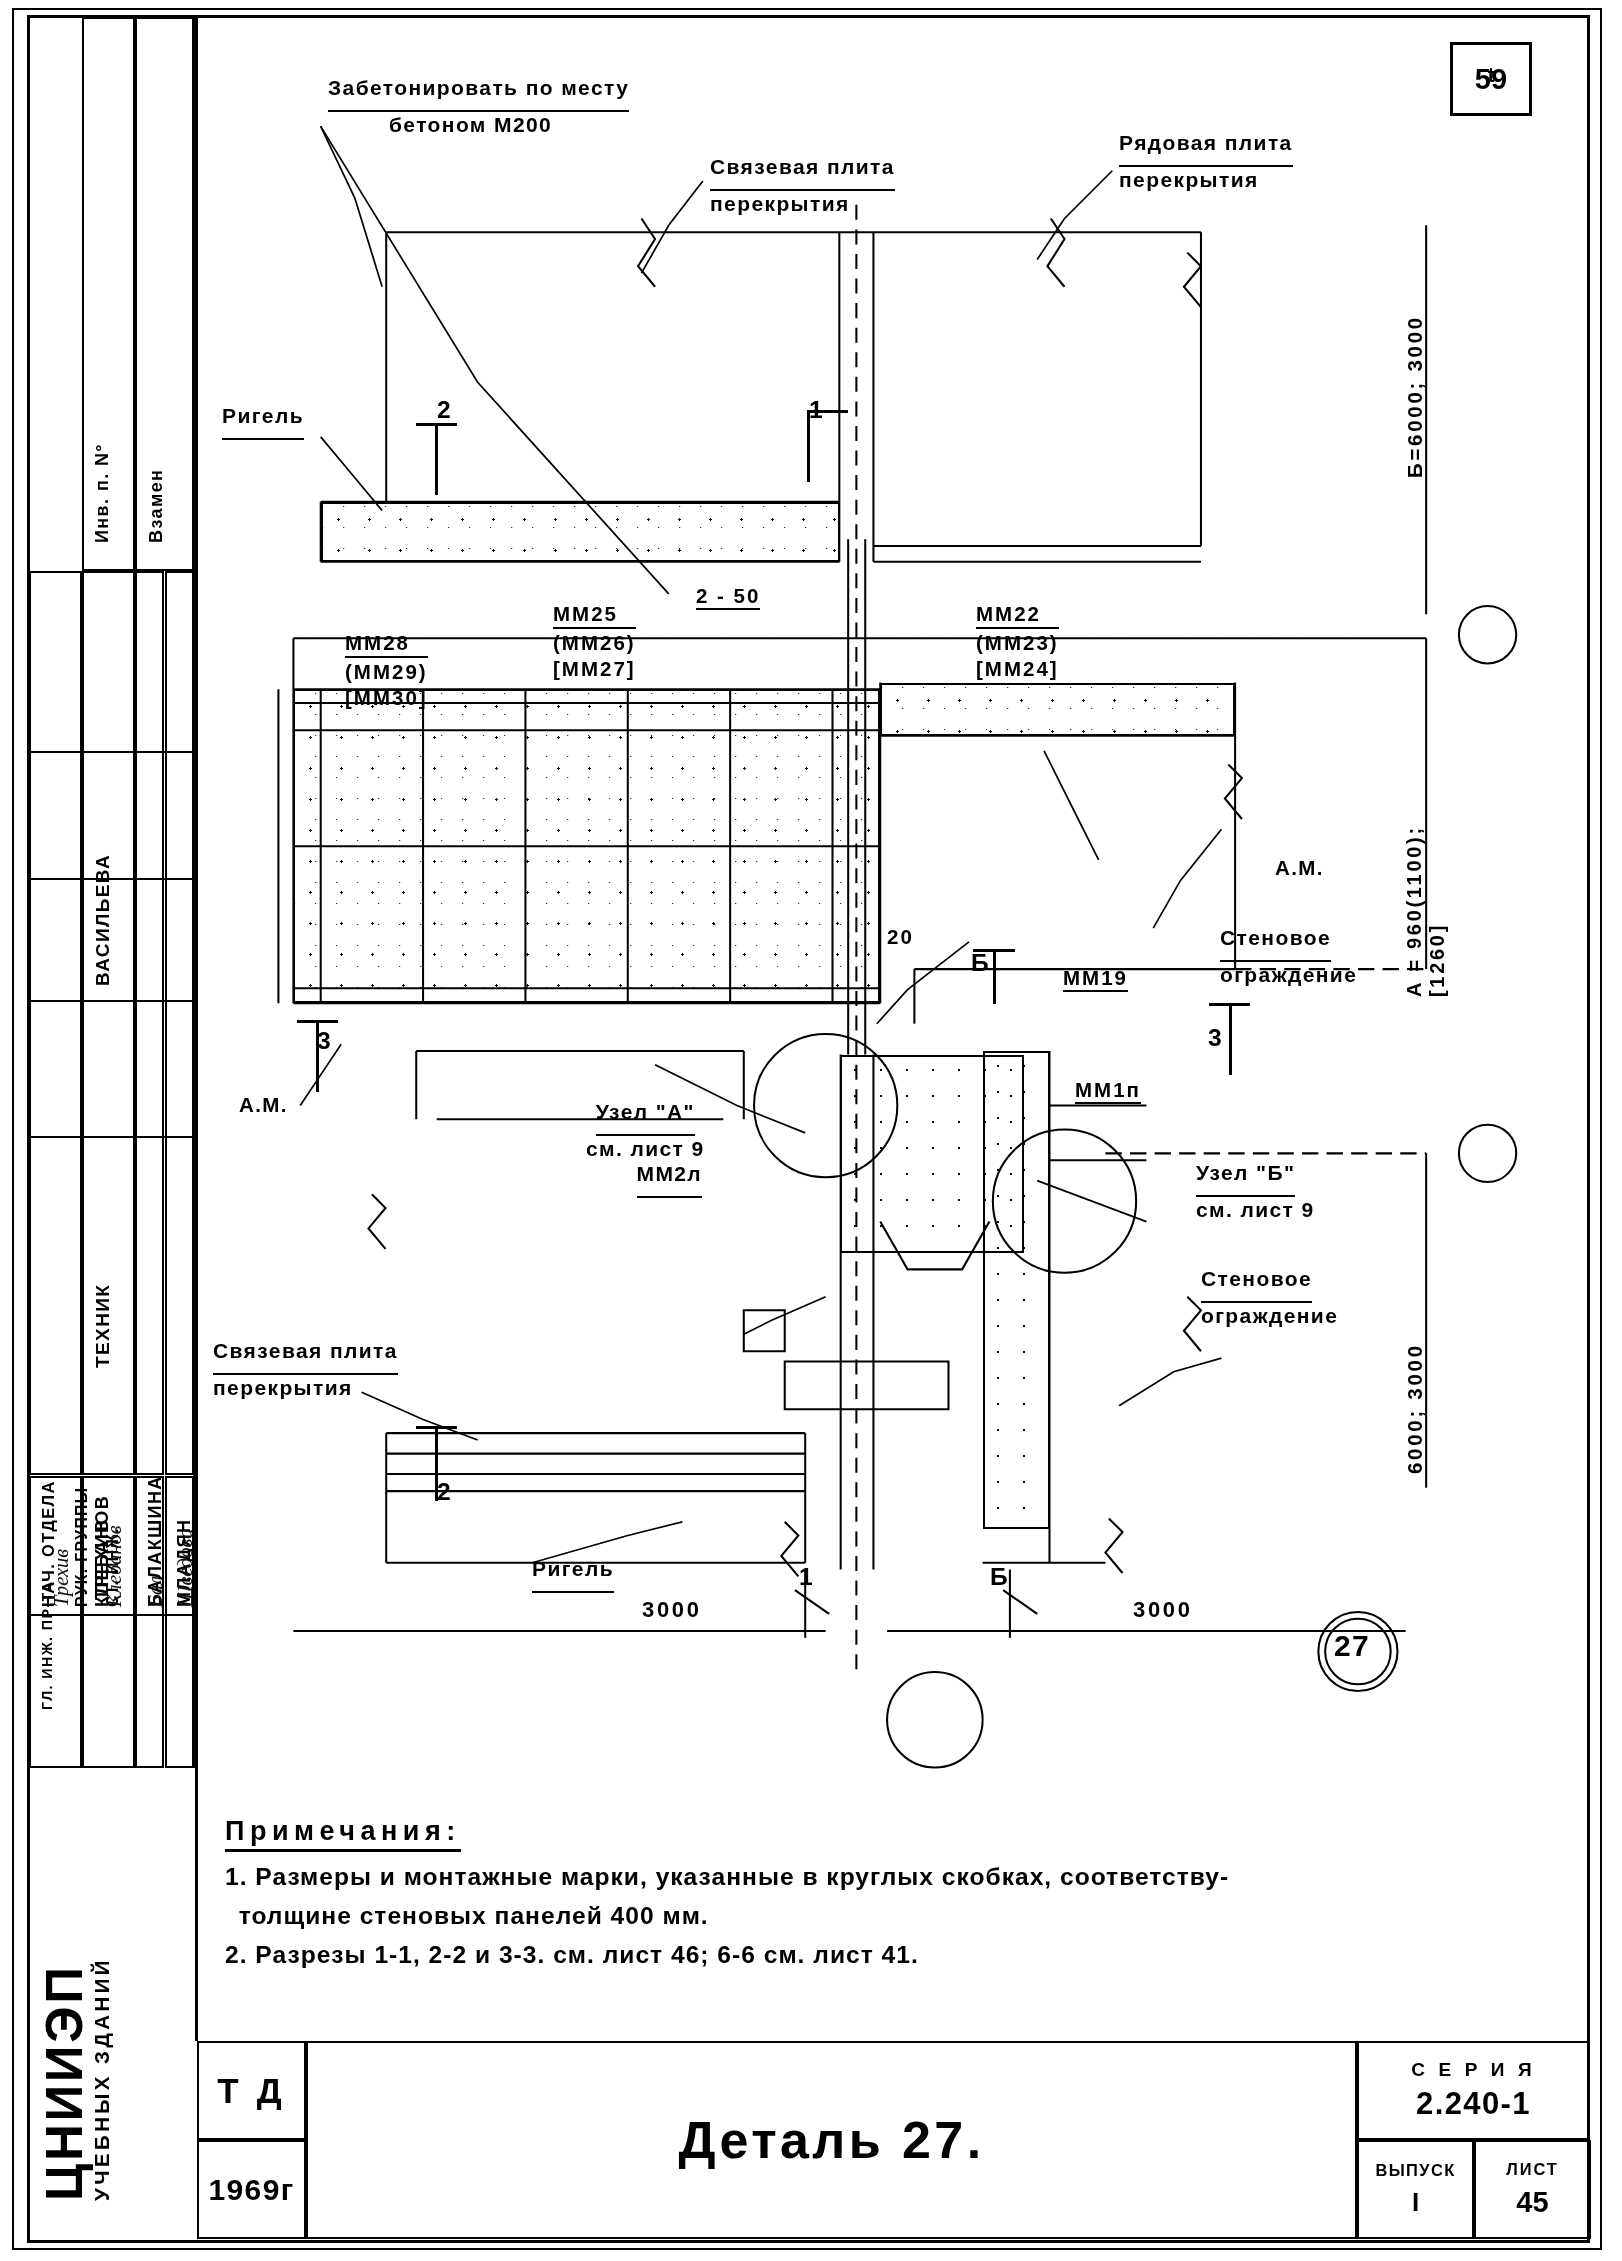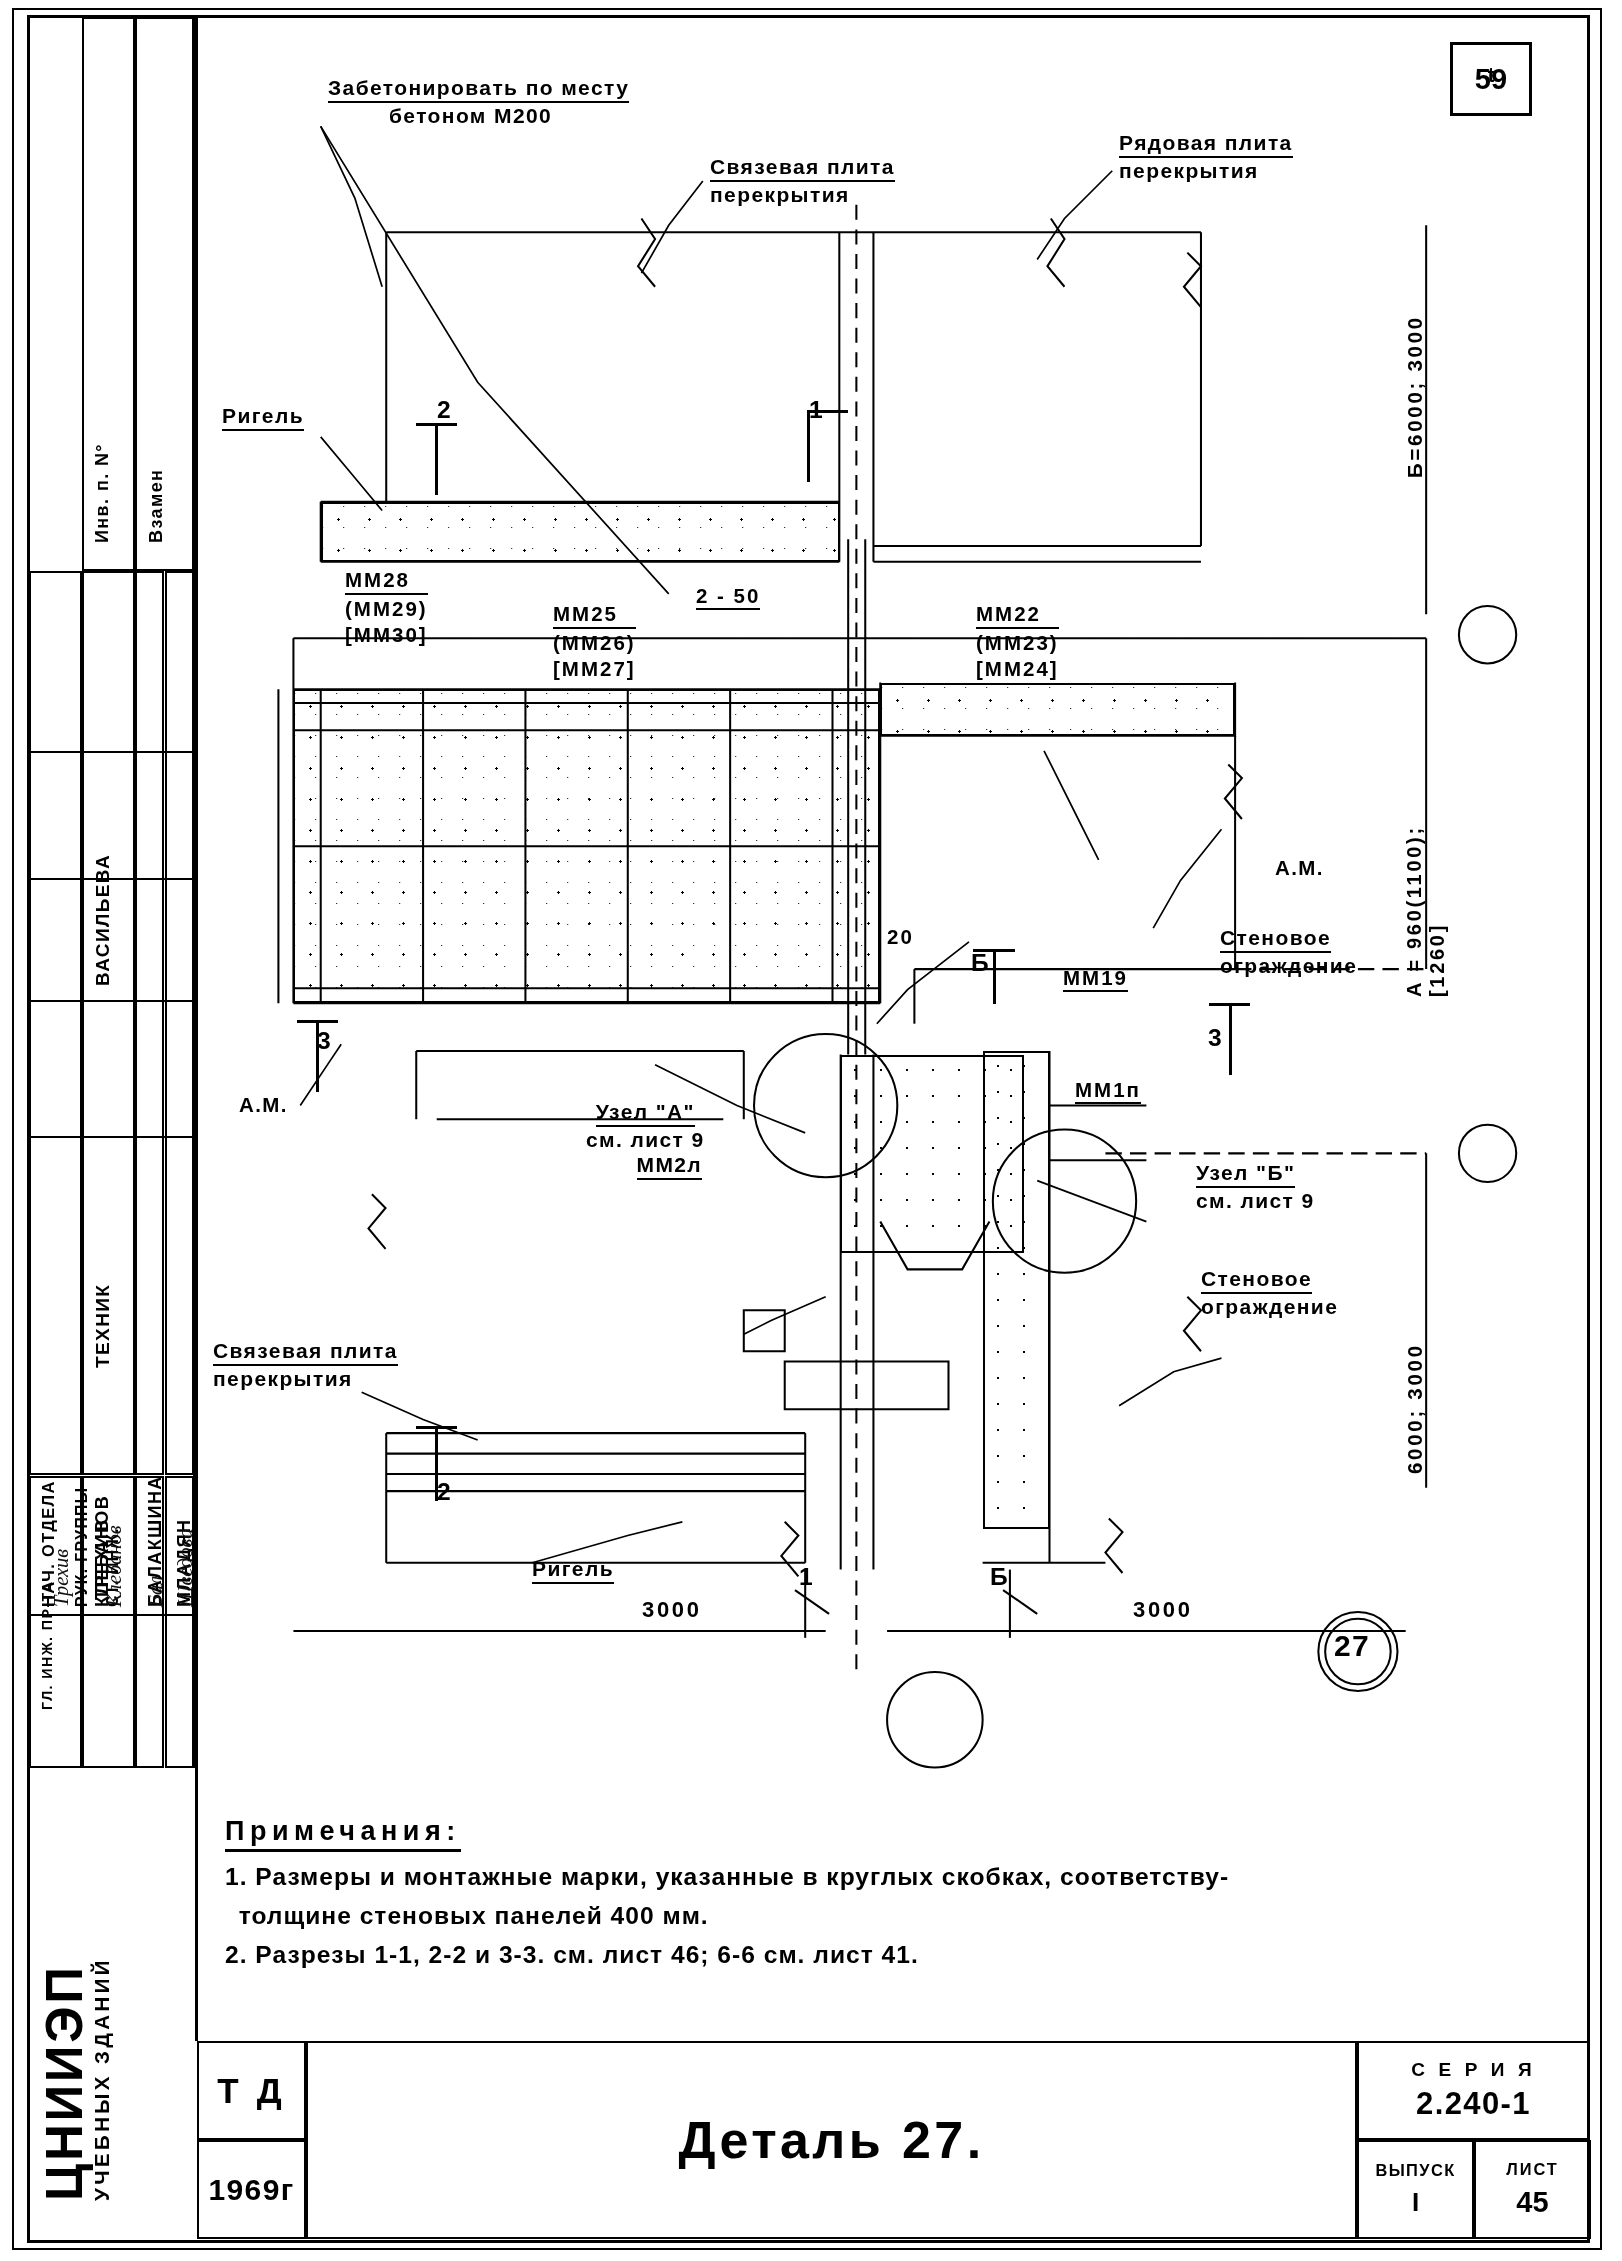--- a/index.html
+++ b/index.html
@@ -32,21 +32,21 @@
   .tb{position:absolute;border:2.7px solid #000;box-sizing:border-box;display:flex;align-items:center;justify-content:center;text-align:center;}
   .tb span{font-weight:bold;}
 
   
   #notes{position:absolute;left:225px;top:1816px;width:1297px;}
   .note-hdr{font-size:27px;font-weight:bold;letter-spacing:5.5px;border-bottom:3.4px solid #000;display:inline-block;padding-bottom:2px;}
   .note-line{font-size:24.6px;font-weight:bold;letter-spacing:1px;margin-top:11px;white-space:nowrap;}
 
   
   .anno{position:absolute;font-size:21px;font-weight:bold;letter-spacing:1.4px;line-height:1.22;white-space:nowrap;}
-  .anno .u{border-bottom:2.7px solid #000;display:inline-block;padding-bottom:0;text-align:center;}
+  .anno .u{border-bottom:2.7px solid #000;display:inline-block;padding-bottom:9px;text-align:center;}
   .dim{position:absolute;font-size:22px;font-weight:bold;letter-spacing:2.7px;}
   .mark{position:absolute;font-size:20.5px;font-weight:bold;letter-spacing:2px;white-space:nowrap;}
   .secmark{position:absolute;font-size:24.6px;font-weight:bold;}
 
   
   .concrete{position:absolute;box-sizing:border-box;
     background-image:
       radial-gradient(#000 1.1px, transparent 1.2px),
       radial-gradient(#000 0.8px, transparent 0.9px);
     background-size:31px 31px, 21px 21px;
@@ -289,21 +289,21 @@
   </div>
 
 
   <div class="anno" style="left:239px;top:1092px;font-size:20.5px;">
     <span>А.М.</span>
   </div>
   <div class="anno" style="left:1275px;top:855px;font-size:20.5px;">
     <span>А.М.</span>
   </div>
 
-  <div class="mark" style="left:345px;top:567px;line-height:1.25;">
+  <div class="mark" style="left:345px;top:630px;line-height:1.25;">
     <div>ММ28</div>
     <div style="border-top:2.7px solid #000;padding-top:1.4px;">(ММ29)</div>
     <div>[ММ30]</div>
   </div>
 
   <div class="mark" style="left:553px;top:601px;line-height:1.25;">
     <div>ММ25</div>
     <div style="border-top:2.7px solid #000;padding-top:1.4px;">(ММ26)</div>
     <div>[ММ27]</div>
   </div>

